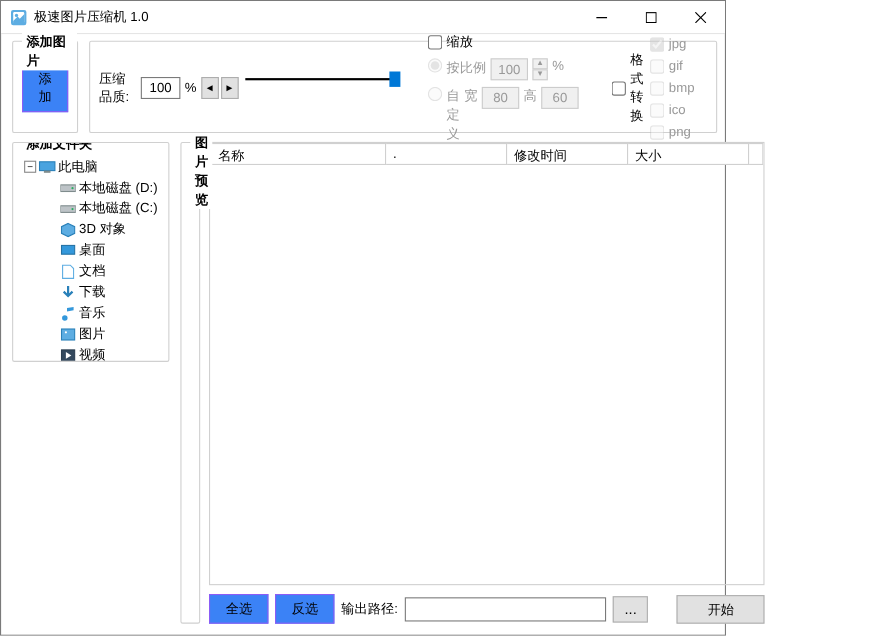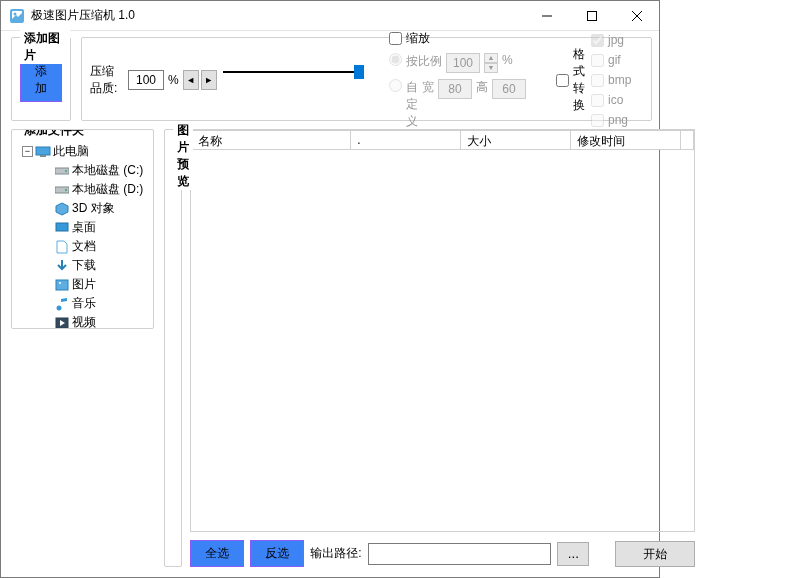--- a/index.html
+++ b/index.html
@@ -483,32 +483,32 @@
             </div>
             <div class="tree-node">
               <span class="tree-indent"></span>
                 <span class="tree-indent"></span>
               <span class="tree-icon">
                   <svg width="14" height="10" viewBox="0 0 14 10">
                     <rect x="0" y="2" width="14" height="6" fill="#bdc3c7" stroke="#7f8c8d"></rect>
                     <circle cx="11" cy="5" r="1" fill="#27ae60"></circle>
                   </svg>
                 </span>
-              <span>本地磁盘 (C:)</span>
+              <span>本地磁盘 (D:)</span>
             </div>
             <div class="tree-node">
               <span class="tree-indent"></span>
                 <span class="tree-indent"></span>
               <span class="tree-icon">
                   <svg width="14" height="10" viewBox="0 0 14 10">
                     <rect x="0" y="2" width="14" height="6" fill="#bdc3c7" stroke="#7f8c8d"></rect>
                     <circle cx="11" cy="5" r="1" fill="#27ae60"></circle>
                   </svg>
                 </span>
-              <span>本地磁盘 (D:)</span>
+              <span>本地磁盘 (C:)</span>
             </div>
             <div class="tree-node">
               <span class="tree-indent"></span>
                 <span class="tree-indent"></span>
               <span class="tree-icon">
                   <svg width="14" height="14" viewBox="0 0 14 14">
                     <path d="M7 1 L13 4 L13 10 L7 13 L1 10 L1 4 Z" fill="#5dade2" stroke="#2980b9"></path>
                   </svg>
                 </span>
               <span>3D 对象</span>
@@ -535,42 +535,42 @@
             </div>
             <div class="tree-node">
               <span class="tree-indent"></span>
                 <span class="tree-indent"></span>
               <span class="tree-icon">
                   <svg width="14" height="14" viewBox="0 0 14 14">
                     <path d="M7 1 L7 9 M3 6 L7 10 L11 6" fill="none" stroke="#2980b9" stroke-width="2"></path>
                   </svg>
                 </span>
               <span>下载</span>
+            </div>
+            <div class="tree-node">
+              <span class="tree-indent"></span>
+                <span class="tree-indent"></span>
+              <span class="tree-icon">
+                  <svg width="12" height="14" viewBox="0 0 12 14">
+                    <circle cx="3" cy="11" r="2.5" fill="#3498db"></circle>
+                    <path d="M5 11 L5 2 L11 1 L11 4 L5 5" fill="#3498db"></path>
+                  </svg>
+                </span>
+              <span>音乐</span>
             </div>
             <div class="tree-node">
               <span class="tree-indent"></span>
                 <span class="tree-indent"></span>
               <span class="tree-icon">
                   <svg width="14" height="12" viewBox="0 0 14 12">
                     <rect x="1" y="1" width="12" height="10" fill="#5dade2" stroke="#2980b9"></rect>
                     <circle cx="5" cy="4" r="1" fill="#fff"></circle>
                   </svg>
                 </span>
               <span>图片</span>
-            </div>
-            <div class="tree-node">
-              <span class="tree-indent"></span>
-                <span class="tree-indent"></span>
-              <span class="tree-icon">
-                  <svg width="12" height="14" viewBox="0 0 12 14">
-                    <circle cx="3" cy="11" r="2.5" fill="#3498db"></circle>
-                    <path d="M5 11 L5 2 L11 1 L11 4 L5 5" fill="#3498db"></path>
-                  </svg>
-                </span>
-              <span>音乐</span>
             </div>
             <div class="tree-node">
               <span class="tree-indent"></span>
                 <span class="tree-indent"></span>
               <span class="tree-icon">
                   <svg width="14" height="12" viewBox="0 0 14 12">
                     <rect x="1" y="1" width="12" height="10" fill="#34495e" stroke="#2c3e50"></rect>
                     <path d="M5 3 L10 6 L5 9 Z" fill="#fff"></path>
                   </svg>
                 </span>
@@ -584,22 +584,22 @@
           <div class="preview-area"></div>
         </div>
       </div>
 
       <div class="right-col">
         <div class="file-list">
           <div class="ruler"></div>
           <div class="table-header">
             <div class="th" style="width:160px">名称</div>
             <div class="th" style="width:110px">.</div>
+            <div class="th" style="width:110px">修改时间</div>
             <div class="th" style="width:110px">大小</div>
-            <div class="th" style="width:110px">修改时间</div>
             <div class="th" style="flex:1"></div>
           </div>
           <div class="table-body"></div>
         </div>
         <div class="bottom-row">
           <button class="btn">全选</button>
           <button class="btn">反选</button>
           <span>输出路径:</span>
           <input class="path-input" style="">
           <button class="browse-btn">...</button>

